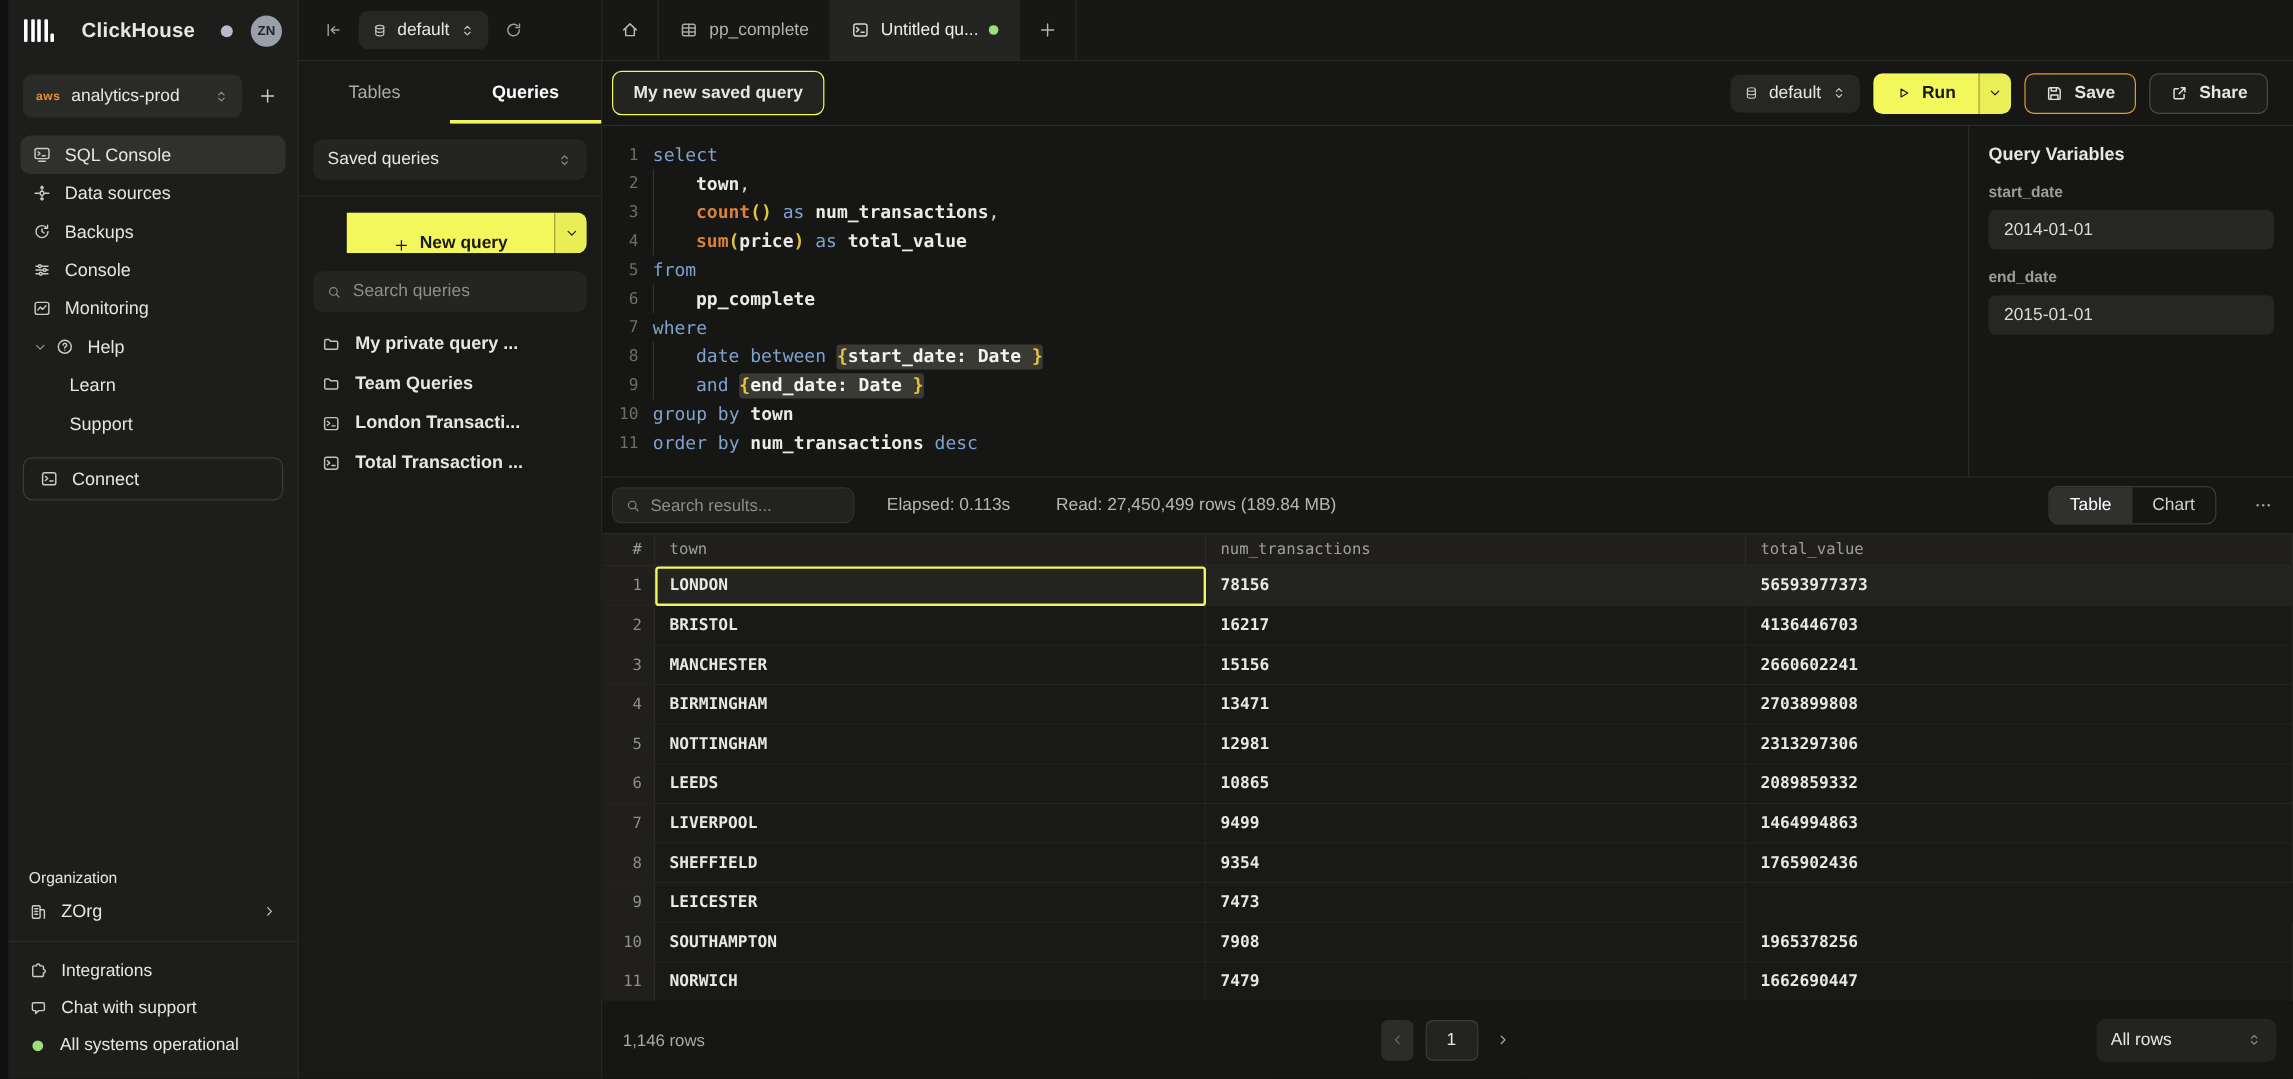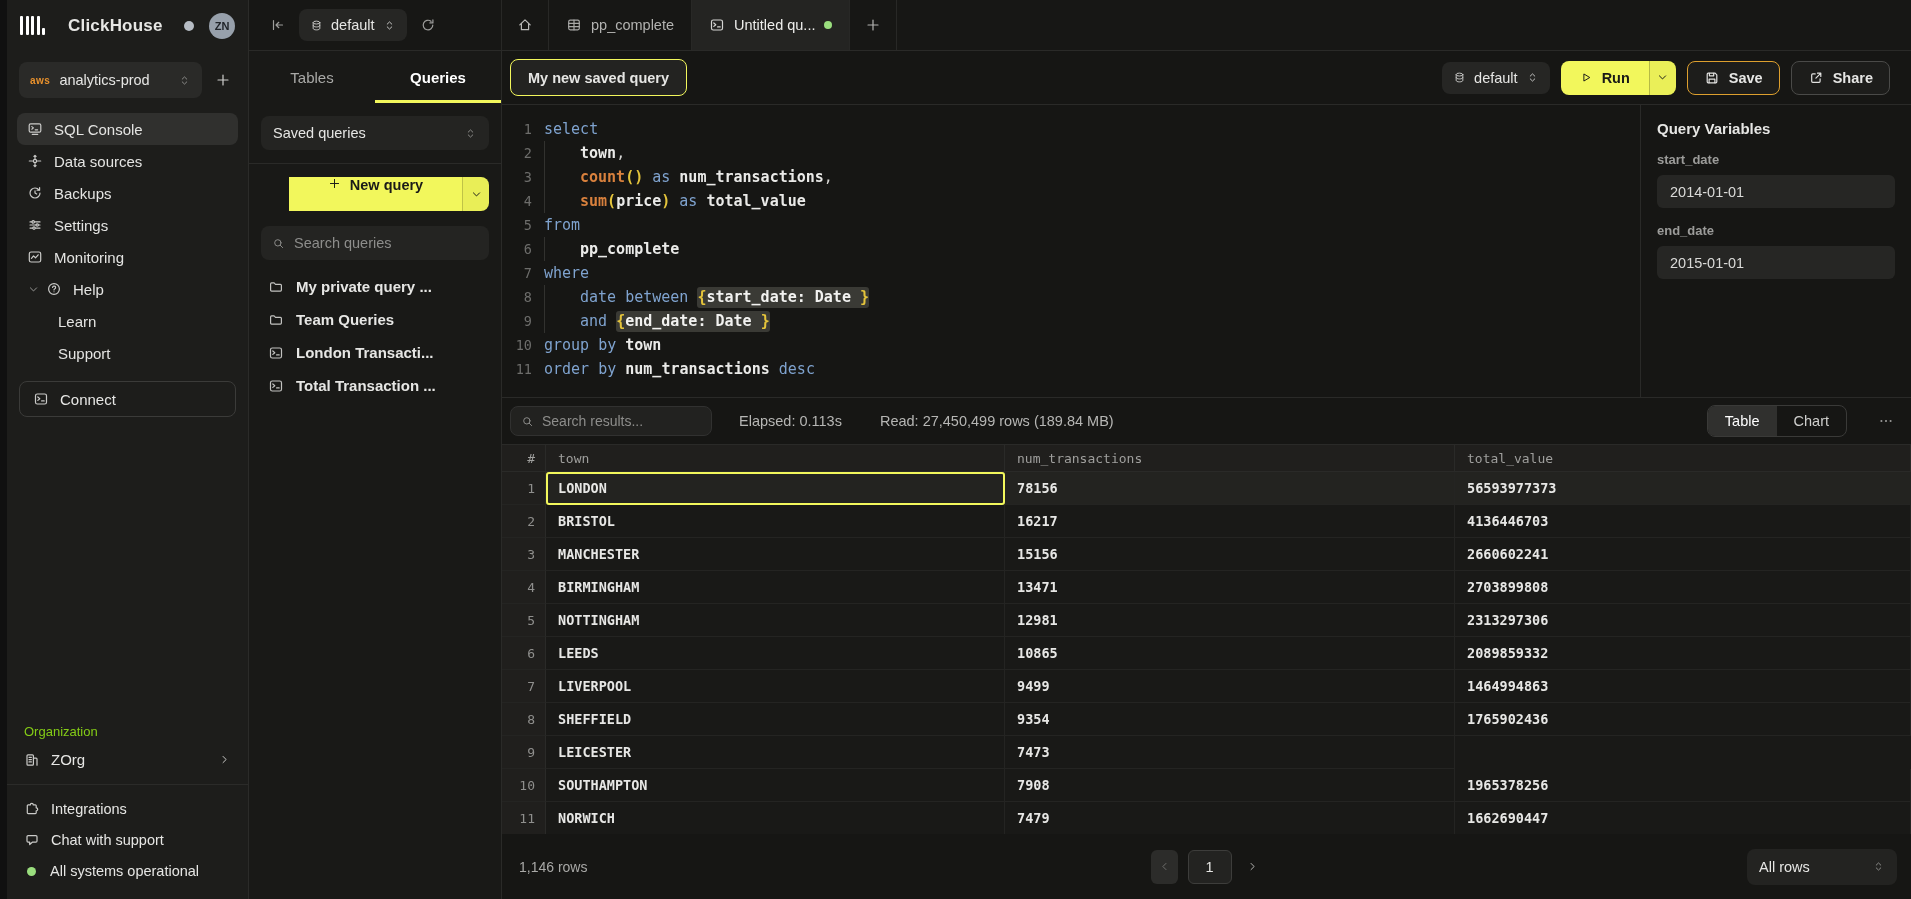--- a/index.html
+++ b/index.html
@@ -28,21 +28,21 @@
   .plus-btn { width:26px; display:flex; justify-content:center; color:#cfcfcd; }
   .nav { padding:4px 10px 0; display:flex; flex-direction:column; }
   .nav-item { height:32px; display:flex; align-items:center; gap:11px; padding:0 10px; border-radius:8px; font-size:15px; color:#e4e4e2; }
   .nav-item .icon { color:#cbcbc9; }
   .nav-item.active { background:#30302e; }
   .nav-item.indent { padding-left:41px; }
   .nav-item .pre-chev { color:#9a9a98; margin-right:-5px; }
   .connect-btn { margin:12px 12px 0; height:36px; border:1px solid #3b3b39; border-radius:8px; display:flex; align-items:center; gap:11px; padding:0 13px; font-size:15px; }
   .connect-btn .icon { color:#cbcbc9; }
   .sb-spacer { flex:1; }
-  .org-label { color:#84cc16; font-size:13px; padding:0 17px 12px; }
+  .org-label { color:#e5e5e5; font-size:13px; padding:0 17px 12px; }
   .org-row { display:flex; align-items:center; gap:11px; padding:0 17px 16px; font-size:15px; }
   .org-row .icon { color:#cbcbc9; }
   .org-chev { margin-left:auto; color:#b5b5b3; }
   .sb-divider { border-top:1px solid #2b2b29; }
   .sb-footer { padding:16px 17px 20px; display:flex; flex-direction:column; gap:15px; font-size:14.5px; }
   .sb-footer-item { display:flex; align-items:center; gap:11px; }
   .sb-footer-item .icon { color:#cbcbc9; }
   .dot-green { width:9px; height:9px; border-radius:50%; background:#9ade7e; margin:0 3px; flex-shrink:0; }
 
   
@@ -66,21 +66,21 @@
   
   .qpanel { width:253px; border-right:1px solid #2a2a28; background:#191917; display:flex; flex-direction:column; flex-shrink:0; }
   .qp-tabs { height:52px; display:flex; flex-shrink:0; }
   .qp-tab { flex:1; display:flex; align-items:center; justify-content:center; color:#a9a9a7; font-size:15px; position:relative; }
   .qp-tab.active { color:#fff; font-weight:600; }
   .qp-tab.active::after { content:""; position:absolute; left:0; right:0; bottom:0; height:3px; background:#f2f75c; }
   .qp-body { padding:13px 12px 0; display:flex; flex-direction:column; }
   .select-box { height:34px; background:#242422; border-radius:8px; display:flex; align-items:center; justify-content:space-between; padding:0 12px; font-size:14.5px; }
   .qp-divider { margin:13px -12px; border-top:1px solid #2a2a28; }
   .new-query { height:34px; display:flex; border-radius:8px; overflow:hidden; color:#1a1a18; font-weight:600; font-size:14.5px; }
-  .nq-main { flex:1; display:flex; align-items:flex-start; justify-content:center; gap:9px; background:#f2f75c;margin-left:28px; }
+  .nq-main { flex:1; display:flex; align-items:flex-end; justify-content:center; gap:9px; background:#f2f75c;margin-left:28px; }
   .nq-main .icon { color:#1a1a18; }
   .nq-chev { width:27px; display:flex; align-items:center; justify-content:center; background:#e9ee57; border-left:1px solid rgba(0,0,0,.18); color:#1a1a18; }
   .search-box { height:34px; background:#242422; border-radius:8px; display:flex; align-items:center; gap:9px; padding:0 11px; margin-top:15px; color:#8d8d8b; }
   .search-box input { background:transparent; border:0; outline:0; color:#dddddb; font-size:14.5px; width:100%; font-family:inherit; }
   .search-box input::placeholder { color:#8d8d8b; }
   .qlist { margin-top:10px; display:flex; flex-direction:column; }
   .qitem { height:33px; display:flex; align-items:center; gap:12px; padding:0 7px; font-size:15px; font-weight:600; }
   .qitem .icon { color:#c2c2c0; }
 
   
@@ -211,21 +211,21 @@
         </div>
         <div class="nav-item">
           <span class="icon">
             <svg viewBox="0 0 16 16">
               <path d="M3 4.9h10M3 8h10M3 11.1h10"></path>
               <circle cx="6.2" cy="4.9" r="1.2" fill="#1d1d1b"></circle>
               <circle cx="10.2" cy="8" r="1.2" fill="#1d1d1b"></circle>
               <circle cx="7" cy="11.1" r="1.2" fill="#1d1d1b"></circle>
             </svg>
           </span>
-          <span>Settings</span>
+          <span>Console</span>
         </div>
         <div class="nav-item">
           <span class="icon">
             <svg viewBox="0 0 16 16">
               <rect x="2.3" y="3" width="11.4" height="10" rx="1.8"></rect>
               <path d="m4.5 9.4 2-2.5 2 1.9 2.7-3"></path>
             </svg>
           </span>
           <span>Monitoring</span>
         </div>

